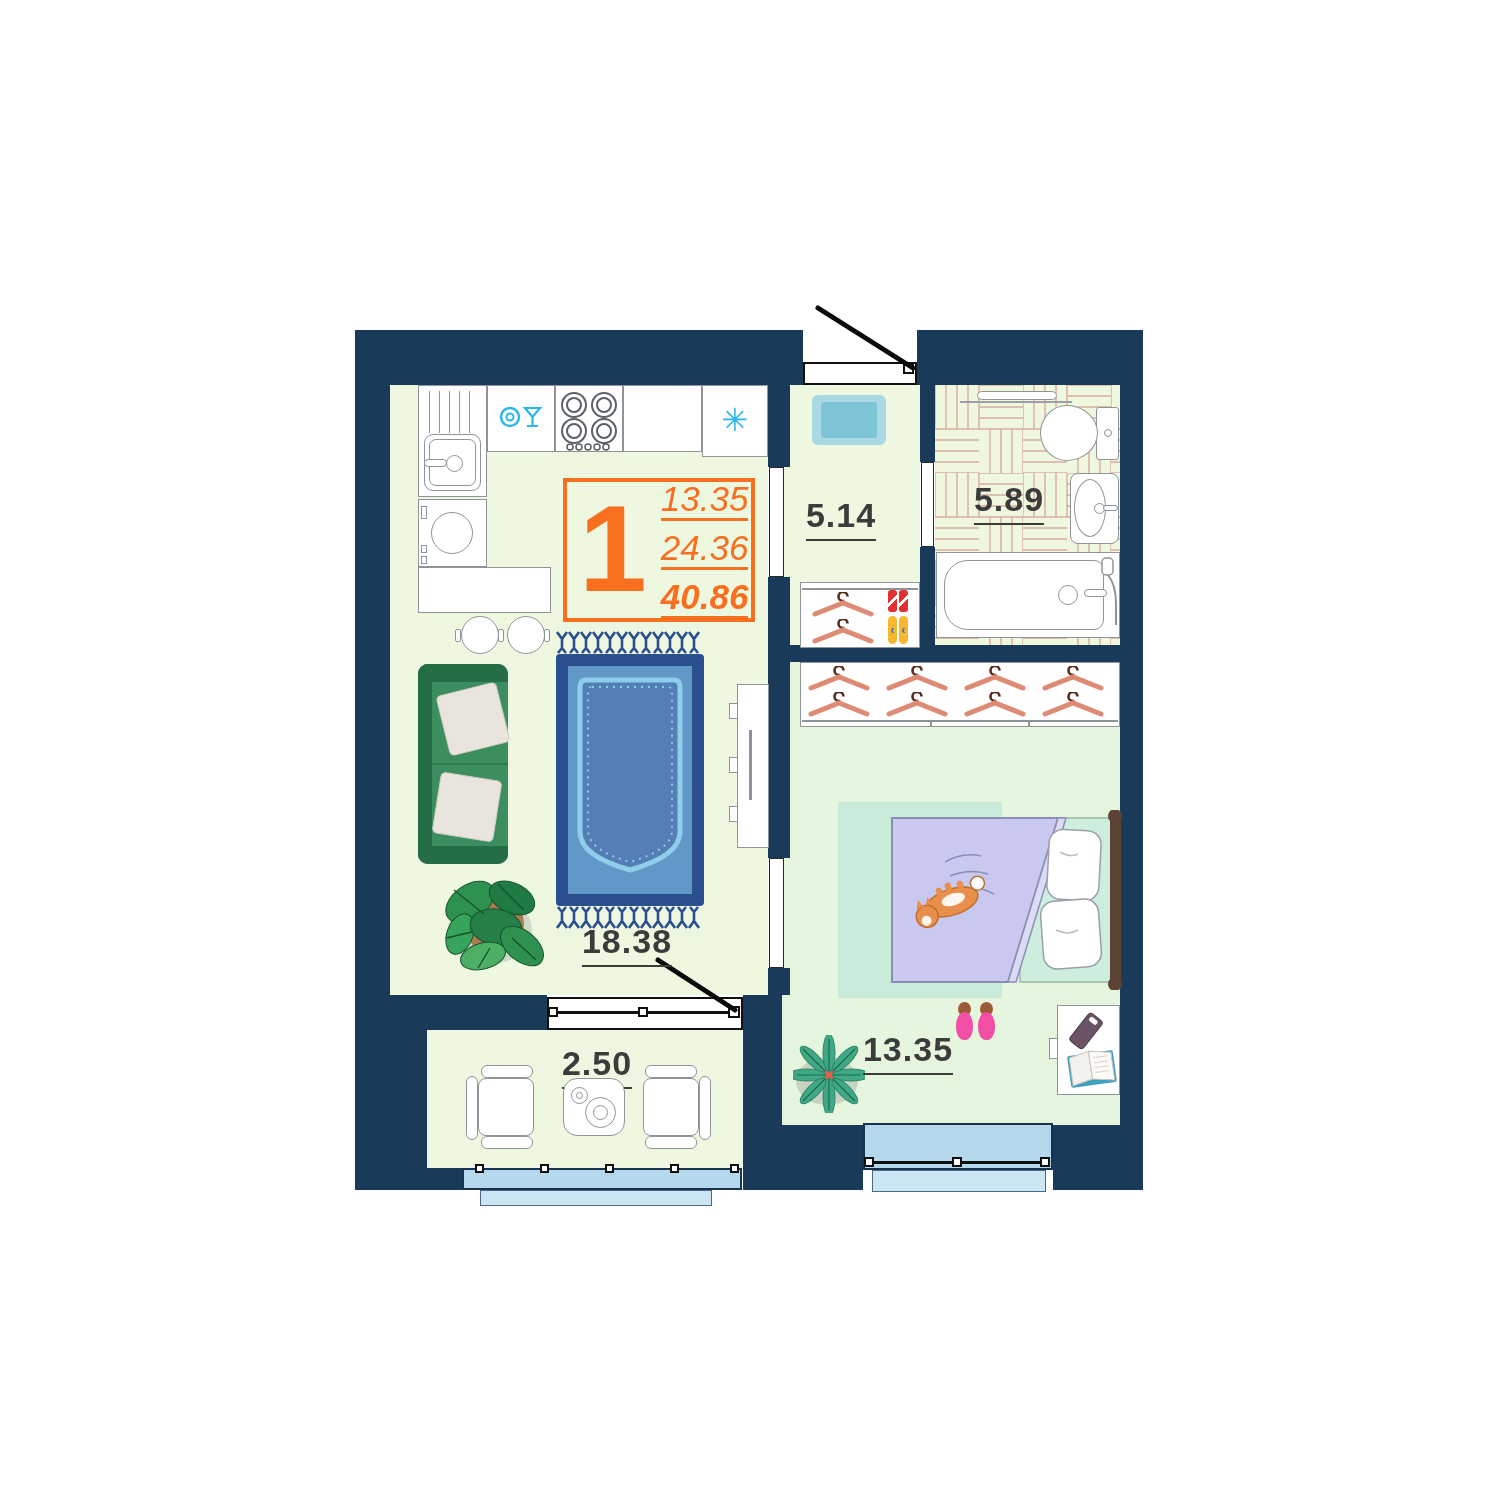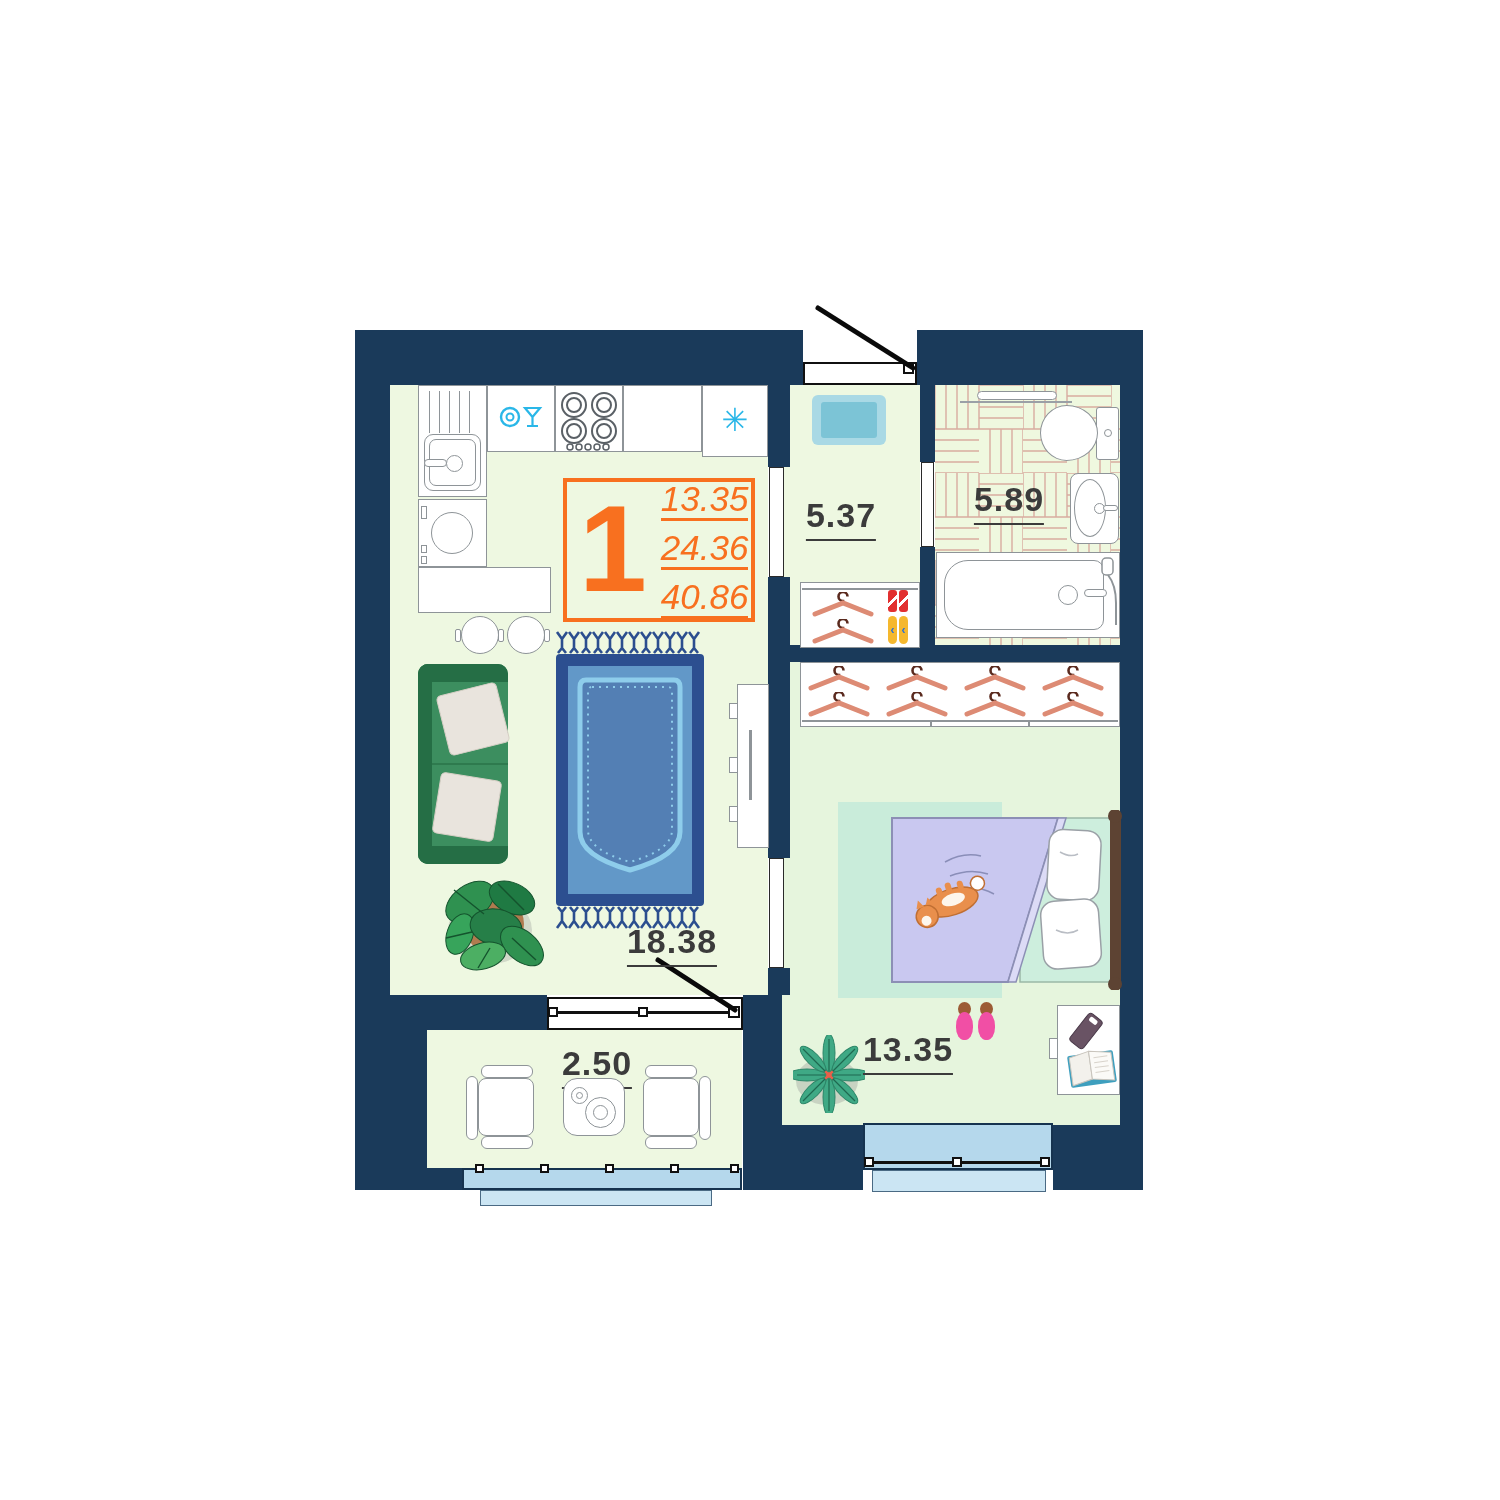--- a/index.html
+++ b/index.html
@@ -140,21 +140,21 @@
   <div class="abs furn" style="left:455px;top:629px;width:6px;height:13px;border-radius:2px;"></div>
   <div class="abs furn" style="left:498px;top:629px;width:6px;height:13px;border-radius:2px;"></div>
   <div class="abs furn" style="left:507px;top:616px;width:38px;height:38px;border-radius:50%;"></div>
   <div class="abs furn" style="left:544px;top:629px;width:6px;height:13px;border-radius:2px;"></div>
 
   <div class="abs" style="left:563px;top:478px;width:192px;height:144px;border:4px solid var(--accent);display:flex;align-items:center;gap:14px;padding:8px 12px;">
     <div class="bignum">1</div>
     <div style="display:flex;flex-direction:column;gap:9px;">
       <span class="onum" style="font-weight:500;">13.35</span>
       <span class="onum" style="font-weight:500;">24.36</span>
-      <span class="onum" style="font-weight:400;">40.86</span>
+      <span class="onum" style="font-weight:700;">40.86</span>
     </div>
   </div>
 
   <div class="abs" style="left:418px;top:664px;width:90px;height:200px;background:#2E8052;border-radius:10px;">
     <div class="abs" style="left:0;top:0;width:90px;height:18px;background:#256E45;border-radius:10px 10px 0 0;"></div>
     <div class="abs" style="left:0;top:182px;width:90px;height:18px;background:#256E45;border-radius:0 0 10px 10px;"></div>
     <div class="abs" style="left:0;top:0;width:14px;height:200px;background:#256E45;border-radius:10px 0 0 10px;"></div>
     <div class="abs" style="left:14px;top:18px;width:76px;height:164px;background:#3C8E5F;"></div>
     <div class="abs" style="left:14px;top:99px;width:76px;height:2px;background:#2E7A4E;"></div>
     <div class="abs cushion" style="left:24px;top:24px;width:62px;height:62px;transform:rotate(-14deg);"></div>
@@ -216,25 +216,25 @@
       <ellipse cx="22" cy="62" rx="21" ry="13" fill="#37A45B" transform="rotate(-70 22 62)"></ellipse>
       <ellipse cx="58" cy="55" rx="26" ry="18" fill="#267F48" transform="rotate(10 58 55)"></ellipse>
       <ellipse cx="84" cy="74" rx="25" ry="15" fill="#2F9150" transform="rotate(40 84 74)"></ellipse>
       <ellipse cx="45" cy="84" rx="23" ry="13" fill="#4CAF63" transform="rotate(-15 45 84)"></ellipse>
     </g>
     <g stroke="#14532D" stroke-width="1.4" fill="none">
       <path d="M16 18 L46 42 M60 12 L86 38 M8 66 L34 60 M40 96 L52 76 M98 88 L74 66"></path>
     </g>
   </svg>
 
-  <div class="abs room-label" style="left:672px;top:922px;">18.38</div>
+  <div class="abs room-label" style="left:627px;top:922px;">18.38</div>
 
   <div class="abs" style="left:812px;top:395px;width:74px;height:50px;background:#A9D9E5;border-radius:6px;"></div>
   <div class="abs" style="left:821px;top:402px;width:56px;height:36px;background:#7CC4D6;border-radius:3px;"></div>
-  <div class="abs room-label" style="left:841px;top:496px;">5.37</div>
+  <div class="abs room-label" style="left:841px;top:496px;">5.14</div>
 
   <div class="abs furn" style="left:800px;top:582px;width:120px;height:66px;"></div>
   <div class="abs" style="left:802px;top:588px;width:116px;height:1.5px;background:#8E9498;"></div>
   <div class="abs hanger-col" style="left:812px;top:592px;">
   <svg width="62" height="25" viewBox="0 0 62 25">
     <path d="M31 12 v-3 a4.5 4.5 0 1 1 4.5 -4.5" fill="none" stroke="#5A2A1E" stroke-width="2.6"></path>
     <path d="M3 22 L31 11 L59 22" fill="none" stroke="#DD8B74" stroke-width="5" stroke-linecap="round"></path>
   </svg>
 
   <svg width="62" height="25" viewBox="0 0 62 25">

